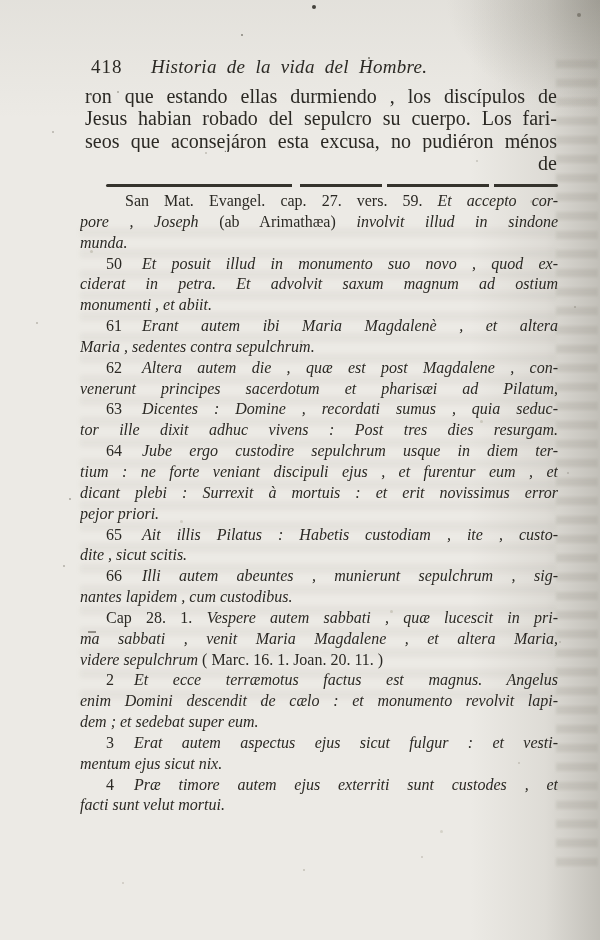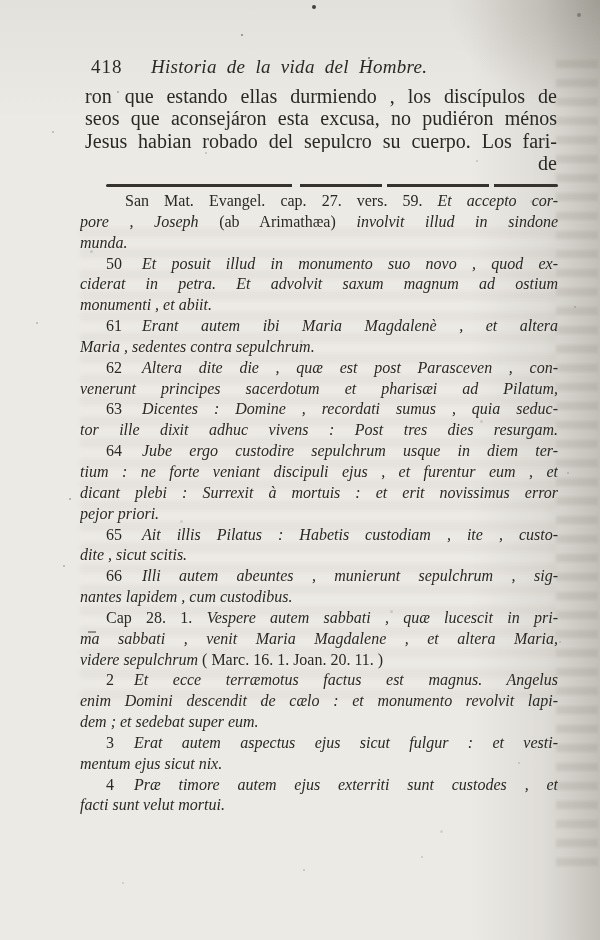--- a/index.html
+++ b/index.html
@@ -86,40 +86,40 @@
   <div class="margin-dash"></div>
 
   <div class="header">
     <span class="pagenum">418</span>
     <span class="runtitle">Historia de la vida del Hombre.</span>
   </div>
 
   <div class="body">
     <div id="body-lines">
         <div class="b-line">ron que estando ellas durmiendo , los discípulos de</div>
+        <div class="b-line">Jesus habian robado del sepulcro su cuerpo. Los fari-</div>
         <div class="b-line">seos que aconsejáron esta excusa, no pudiéron ménos</div>
-        <div class="b-line">Jesus habian robado del sepulcro su cuerpo. Los fari-</div>
       </div>
     <div class="catchrow">
       <span>de</span>
     </div>
   </div>
 
   <div class="fn-rule"></div>
 
   <div class="footnotes" id="footnotes">
       <div class="fn-line jt ind-lg"><span class="rm">San Mat. Evangel. cap. 27. vers. 59. </span><span class="it">Et accepto cor-</span></div>
       <div class="fn-line jt"><span class="it">pore , Joseph </span><span class="rm">(ab Arimathæa) </span><span class="it">involvit illud in sindone</span></div>
       <div class="fn-line"><span class="it">munda.</span></div>
       <div class="fn-line jt ind-sm"><span class="rm">50</span><span class="gap"></span><span class="it">Et posuit illud in monumento suo novo , quod ex-</span></div>
       <div class="fn-line jt"><span class="it">ciderat in petra. Et advolvit saxum magnum ad ostium</span></div>
       <div class="fn-line"><span class="it">monumenti , et abiit.</span></div>
       <div class="fn-line jt ind-sm"><span class="rm">61</span><span class="gap"></span><span class="it">Erant autem ibi Maria Magdalenè , et altera</span></div>
       <div class="fn-line"><span class="it">Maria , sedentes contra sepulchrum.</span></div>
-      <div class="fn-line jt ind-sm"><span class="rm">62</span><span class="gap"></span><span class="it">Altera dite die , quæ est post Parasceven , con-</span></div>
+      <div class="fn-line jt ind-sm"><span class="rm">62</span><span class="gap"></span><span class="it">Altera autem die , quæ est post Magdalene , con-</span></div>
       <div class="fn-line jt"><span class="it">venerunt principes sacerdotum et pharisæi ad Pilatum,</span></div>
       <div class="fn-line jt ind-sm"><span class="rm">63</span><span class="gap"></span><span class="it">Dicentes : Domine , recordati sumus , quia seduc-</span></div>
       <div class="fn-line jt"><span class="it">tor ille dixit adhuc vivens : Post tres dies resurgam.</span></div>
       <div class="fn-line jt ind-sm"><span class="rm">64</span><span class="gap"></span><span class="it">Jube ergo custodire sepulchrum usque in diem ter-</span></div>
       <div class="fn-line jt"><span class="it">tium : ne forte veniant discipuli ejus , et furentur eum , et</span></div>
       <div class="fn-line jt"><span class="it">dicant plebi : Surrexit à mortuis : et erit novissimus error</span></div>
       <div class="fn-line"><span class="it">pejor priori.</span></div>
       <div class="fn-line jt ind-sm"><span class="rm">65</span><span class="gap"></span><span class="it">Ait illis Pilatus : Habetis custodiam , ite , custo-</span></div>
       <div class="fn-line"><span class="it">dite , sicut scitis.</span></div>
       <div class="fn-line jt ind-sm"><span class="rm">66</span><span class="gap"></span><span class="it">Illi autem abeuntes , munierunt sepulchrum , sig-</span></div>

